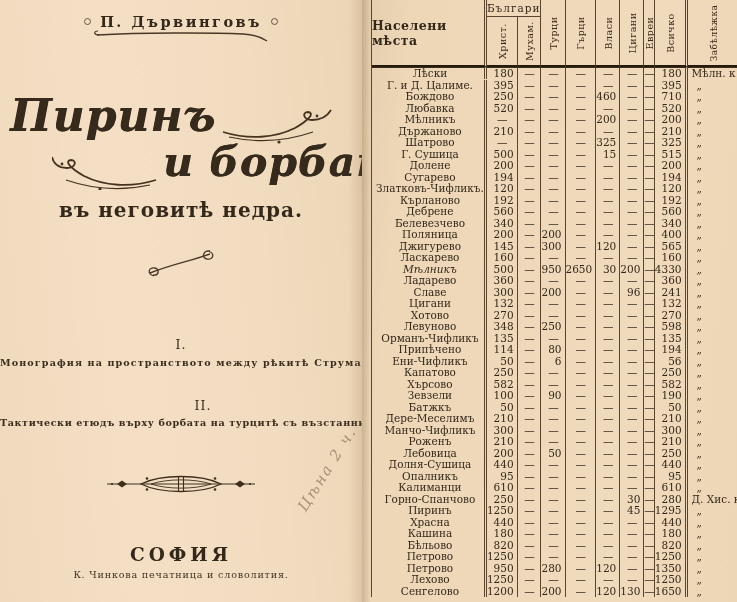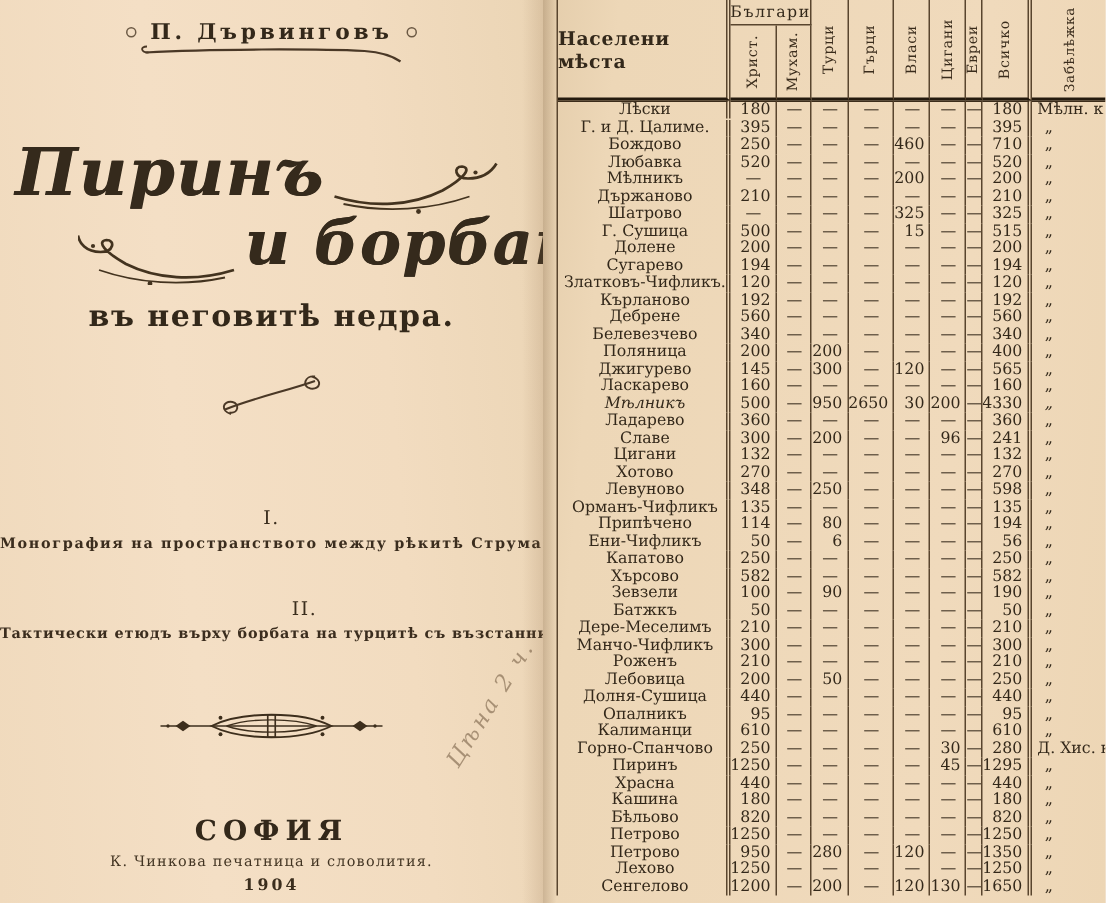--- a/index.html
+++ b/index.html
@@ -158,21 +158,20 @@
         <circle cx="110" cy="10.5" r="1.3" fill="#3d2e1c"></circle>
         <circle cx="42" cy="21.5" r="1.3" fill="#3d2e1c"></circle>
         <circle cx="110" cy="21.5" r="1.3" fill="#3d2e1c"></circle>
       </svg>
     </div>
 
     <div class="handwriting">Цѣна 2 ч.</div>
 
     <div class="lp-abs publisher">К. Чинкова печатница и словолития.</div>
     <div class="lp-abs city">СОФИЯ</div>
-    <div class="lp-abs year">1904</div>
   </div>
 
   <div class="page right">
     <table class="tbl">
       <colgroup>
         <col style="width:110px">
           <col style="width:30px">
           <col style="width:29px">
         <col style="width:31px">
           <col style="width:30px">

